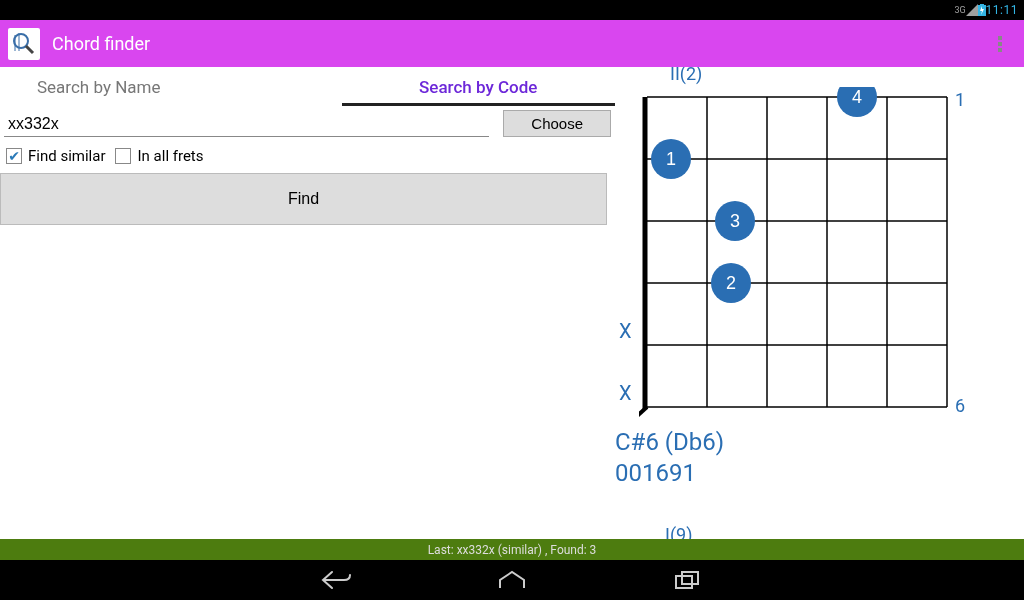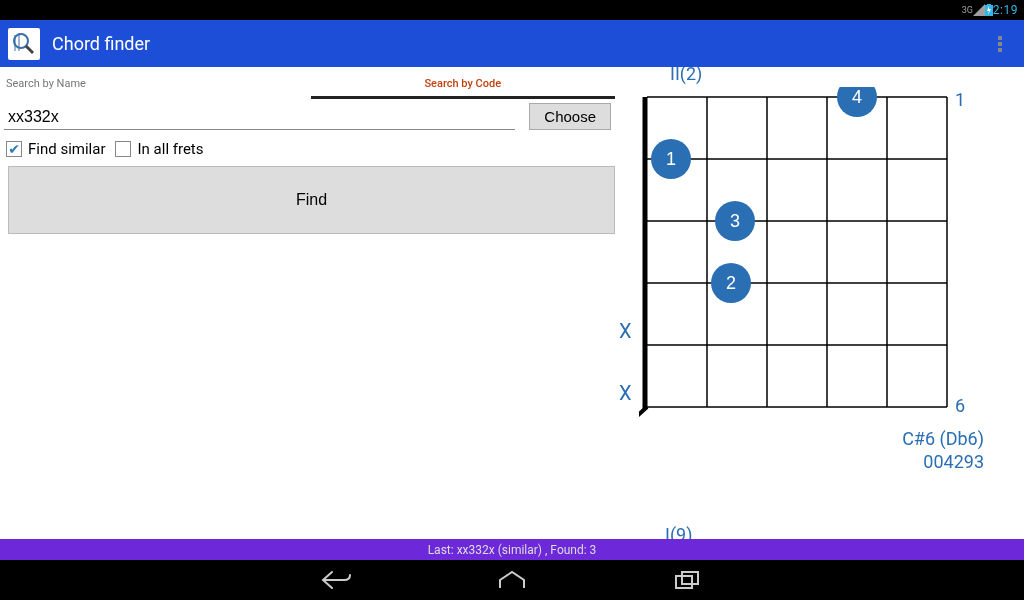--- a/index.html
+++ b/index.html
@@ -3,69 +3,69 @@
 <meta charset="utf-8">
 <style>
   * { box-sizing: border-box; margin: 0; padding: 0; }
   html, body { width: 1024px; height: 600px; overflow: hidden; font-family: Roboto, Arial, sans-serif; background: #fff; }
   
   .status-bar { height: 20px; background: #000; color: #33b5e5; display: flex; justify-content: flex-end; align-items: center; font-size: 12px; padding: 0 6px; }
   .status-bar .sig { color: #a0a0a0; font-size: 9px; }
   .status-bar .time { color: #33b5e5; letter-spacing: 0.5px; }
   .status-bar svg { display: block; }
   
-  .action-bar { height: 47px; background: #1d4ed8; display: flex; align-items: center; padding: 4px 8px; color: #fff; }
+  .action-bar { height: 47px; background: #d946ef; display: flex; align-items: center; padding: 4px 8px; color: #fff; }
   .action-bar .app-icon { width: 32px; height: 32px; background: #fff; border-radius: 2px; margin-right: 12px; display:flex; align-items:center; justify-content:center; }
   .action-bar .title { font-size: 18px; flex: 1; }
   .action-bar .overflow { width: 32px; display:flex; align-items:center; justify-content:center; }
   
   .content { display: flex; height: 472px; }
   .left { width: 615px; padding: 0; }
   .tabs { display: flex; }
-  .tab { flex: 1; text-align: center; padding: 10px 0 6px; font-size: 11px; color: #777; border-bottom: 2px solid transparent; cursor: pointer; }
-  .tab.active { color: #c2410c; border-bottom: 3px solid #222; font-weight: 500; }
+  .tab { flex: 1; text-align: center; padding: 10px 0 6px; font-size: 17px; color: #777; border-bottom: 2px solid transparent; cursor: pointer; margin-left: 31px; }
+  .tab.active { color: #6d28d9; border-bottom: 3px solid #222; font-weight: 500; }
   .tab:first-child { text-align: left; padding-left: 6px; }
   .search-row { display:flex; align-items: stretch; margin: 4px 4px 0 4px; gap: 14px; }
   .code-input { flex:1; border:none; border-bottom:1px solid #888; font-size:16px; padding:4px 4px 2px 4px; outline:none; }
-  .choose-btn { background:#ddd; border:1px solid #aaa; padding:4px 14px; font-size:15px; cursor:pointer; }
+  .choose-btn { background:#ddd; border:1px solid #aaa; padding:4px 27px; font-size:15px; cursor:pointer; }
   .checks { display:flex; align-items:center; gap:10px; margin:10px 6px 8px 6px; font-size:15px; }
   .chk { display:flex; align-items:center; gap:6px; cursor:pointer; }
   .chk-box { width:16px; height:16px; border:1.5px solid #888; display:flex; align-items:center; justify-content:center; }
   .chk-box.checked::after { content:"✔"; color:#2a7ab8; font-size:14px; line-height:1; }
-  .find-btn { display:block; width:calc(100% - 8px); margin:0 8px; background:#ddd; border:1px solid #bbb; padding:24px 0; font-size:16px; cursor:pointer; }
+  .find-btn { display:block; width:calc(100% - 8px); margin:0 0; background:#ddd; border:1px solid #bbb; padding:16px 0; font-size:16px; cursor:pointer; }
   
   .right { flex:1; position:relative; overflow:hidden; }
   .note-top { position:absolute; top:-4px; left:55px; color:#2a6eb3; font-size:18px; }
   .note-bottom { position:absolute; bottom:-6px; left:50px; color:#2a6eb3; font-size:18px; }
   .diagram-wrap { position:absolute; top:20px; left:24px; }
   .fret-start { position:absolute; top:22px; left:340px; color:#2a6eb3; font-size:18px; }
   .fret-end { position:absolute; top:328px; left:340px; color:#2a6eb3; font-size:18px; }
   .mute1 { position:absolute; top:252px; left:4px; color:#2a6eb3; font-size:20px; }
   .mute2 { position:absolute; top:314px; left:4px; color:#2a6eb3; font-size:20px; }
-  .chord-label { position:absolute; top:360px; left:0; right:40px; text-align:right; color:#2a6eb3; font-size:18px; line-height:1.3; }
+  .chord-label { position:absolute; top:360px; left:0; right:40px; text-align:left; color:#2a6eb3; font-size:24px; line-height:1.3; }
   
-  .footer-strip { height:21px; background:#6d28d9; color:#ddd; font-size:12px; display:flex; align-items:center; justify-content:center; }
+  .footer-strip { height:21px; background:#4d7c0f; color:#ddd; font-size:12px; display:flex; align-items:center; justify-content:center; }
   
   .nav-bar { height:40px; background:#000; display:flex; align-items:center; justify-content:center; gap:140px; }
   .nav-bar .nav-btn { width:36px; height:28px; display:flex; align-items:center; justify-content:center; cursor:pointer; }
 </style>
 </head>
 <body>
 
 <div class="status-bar">
   <span class="sig">3G</span>
   <svg width="12" height="12" viewBox="0 0 12 12">
       <path d="M0 12 L12 12 L12 0 Z" fill="#a0a0a0"></path>
     </svg>
   <svg width="8" height="12" viewBox="0 0 8 12">
       <rect x="0" y="1" width="8" height="11" fill="#33b5e5"></rect>
       <rect x="2" y="0" width="4" height="1" fill="#33b5e5"></rect>
       <path d="M4 2 L2 7 L4 7 L3 11 L6 5 L4 5 Z" fill="#fff"></path>
     </svg>
-  <span class="time">2:19</span>
+  <span class="time">11:11</span>
 </div>
 
 <div class="action-bar">
   <div class="app-icon">
     <svg width="26" height="26" viewBox="0 0 26 26">
         <circle cx="10" cy="10" r="7" fill="none" stroke="#3a6ea8" stroke-width="2"></circle>
         <line x1="15" y1="15" x2="22" y2="22" stroke="#444" stroke-width="3"></line>
         <line x1="4" y1="4" x2="4" y2="20" stroke="#3a6ea8" stroke-width="1"></line>
         <line x1="8" y1="2" x2="8" y2="20" stroke="#3a6ea8" stroke-width="1"></line>
       </svg>
@@ -136,21 +136,21 @@
             <text x="92" y="202" text-anchor="middle" fill="#fff" font-size="18" font-family="Arial">2</text>
           </g>
       </svg>
     </div>
     <div class="fret-start">1</div>
     <div class="fret-end">6</div>
     <div class="mute1">X</div>
     <div class="mute2">X</div>
     <div class="chord-label">
       <div>C#6 (Db6)</div>
-      <div>004293</div>
+      <div>001691</div>
     </div>
     <div class="note-bottom">I(9)</div>
   </div>
 </div>
 
 <div class="footer-strip">
   <span>Last: xx332x (similar) , Found: 3</span>
 </div>
 
 <div class="nav-bar">

